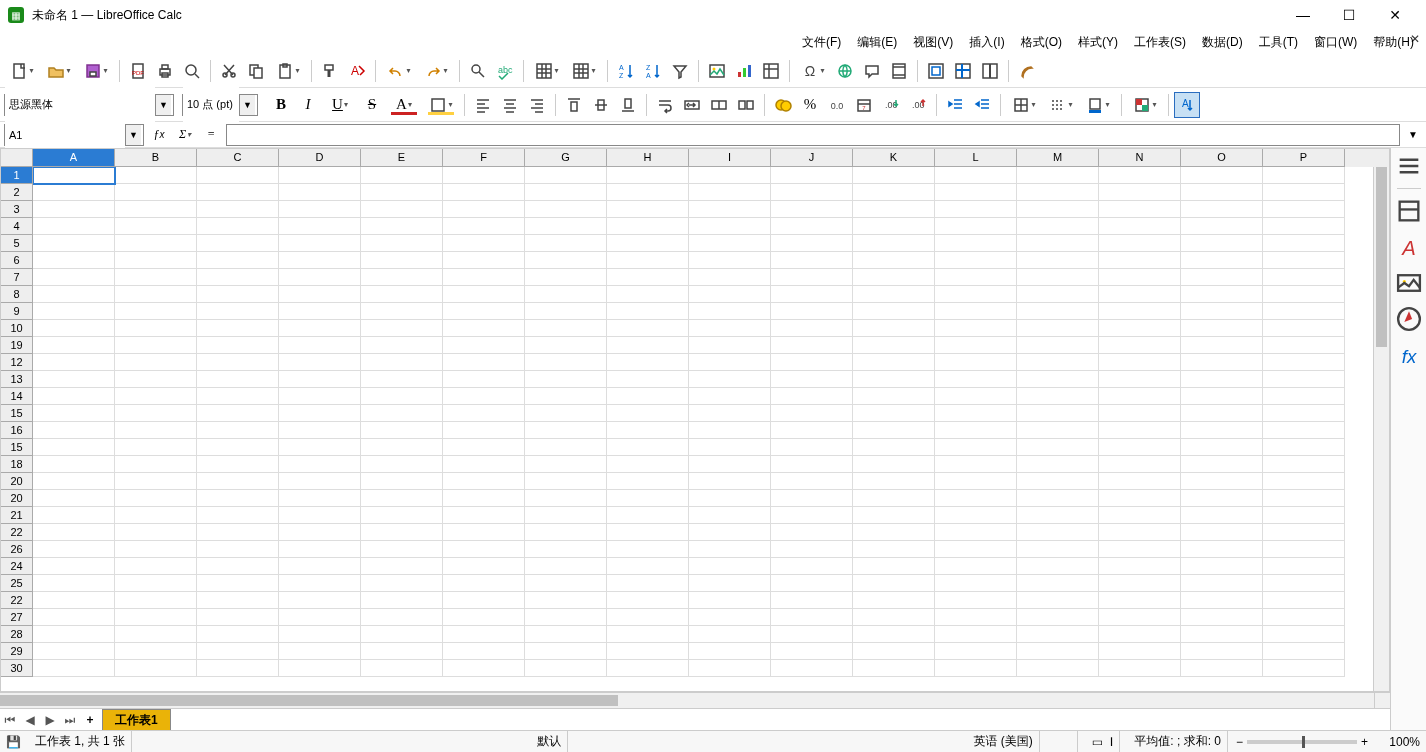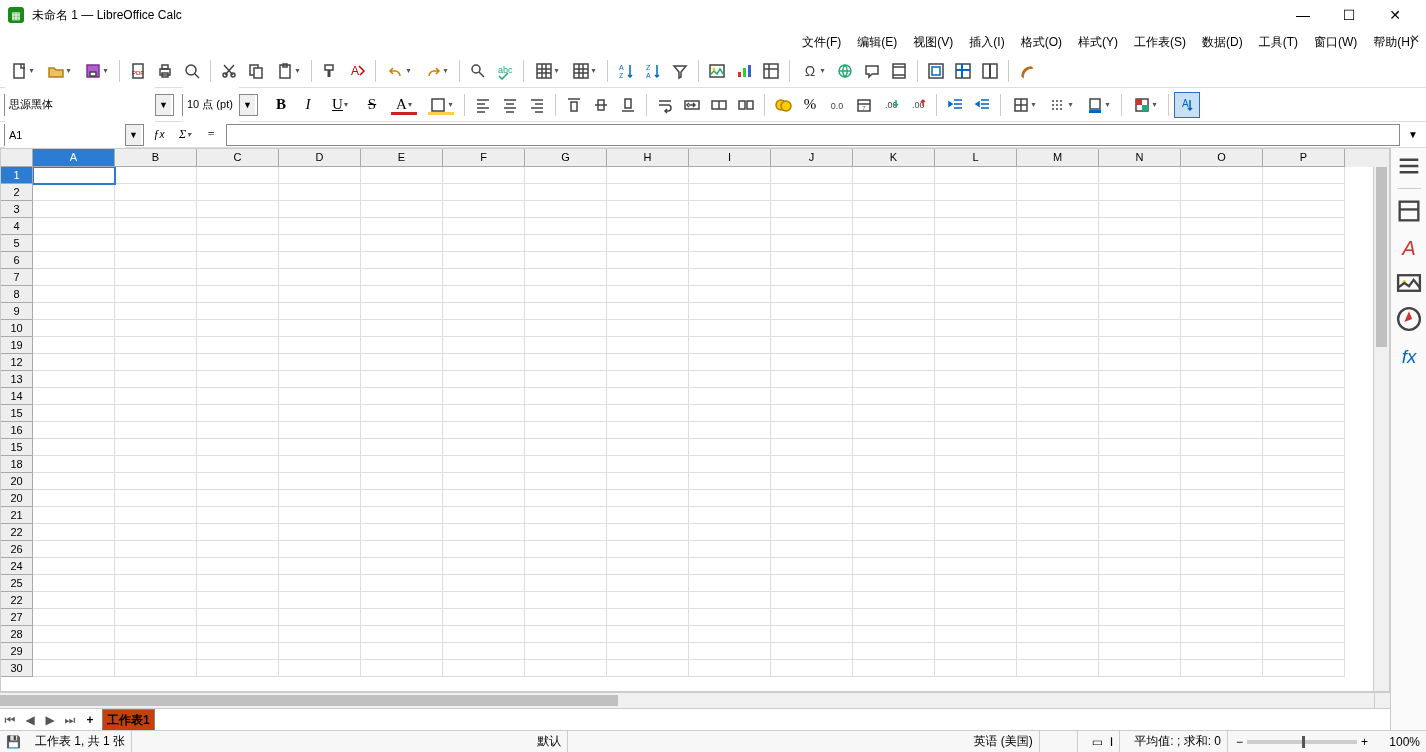--- a/index.html
+++ b/index.html
@@ -66,21 +66,21 @@
 
 
 .sidebar { width:36px; border-left:1px solid #ccc; display:flex; flex-direction:column; align-items:center; padding-top:4px; gap:8px; background:#fafafa;}
 .sidebar .sb-btn { width:28px; height:28px; display:flex; align-items:center; justify-content:center;}
 .sidebar .sb-sep { width:24px; height:1px; background:#ccc;}
 
 
 .tabrow { height:22px; display:flex; align-items:center; border-top:1px solid #ccc; font-size:12px;}
 .tabrow .nav { width:20px; text-align:center; color:#555;}
 .tabrow .addtab { width:20px; text-align:center; font-weight:bold;}
-.tabrow .tab { padding:2px 4px; border:1px solid #888; border-bottom:none; background:#c2410c; font-weight:bold; margin-left:2px;}
+.tabrow .tab { padding:2px 12px; border:1px solid #888; border-bottom:none; background:#eab308; font-weight:bold; margin-left:2px;}
 .tabrow .spacer { flex:1;}
 
 
 .statusbar { height:22px; display:flex; align-items:center; border-top:1px solid #ccc; font-size:12px; background:#f7f7f7; padding:0 6px; gap:8px;}
 .statusbar .seg { padding:0 6px; border-right:1px solid #ccc; height:100%; display:flex; align-items:center;}
 .statusbar .spacer { flex:1; }
 .zoom-slider { display:flex; align-items:center; gap:4px;}
 .slider-track { width:110px; height:4px; background:#ccc; position:relative;}
 .slider-thumb { position:absolute; top:-4px; left:50%; width:3px; height:12px; background:#555;}
 .slider-tick { position:absolute; top:-2px; left:50%; width:1px; height:8px; background:#888;}

